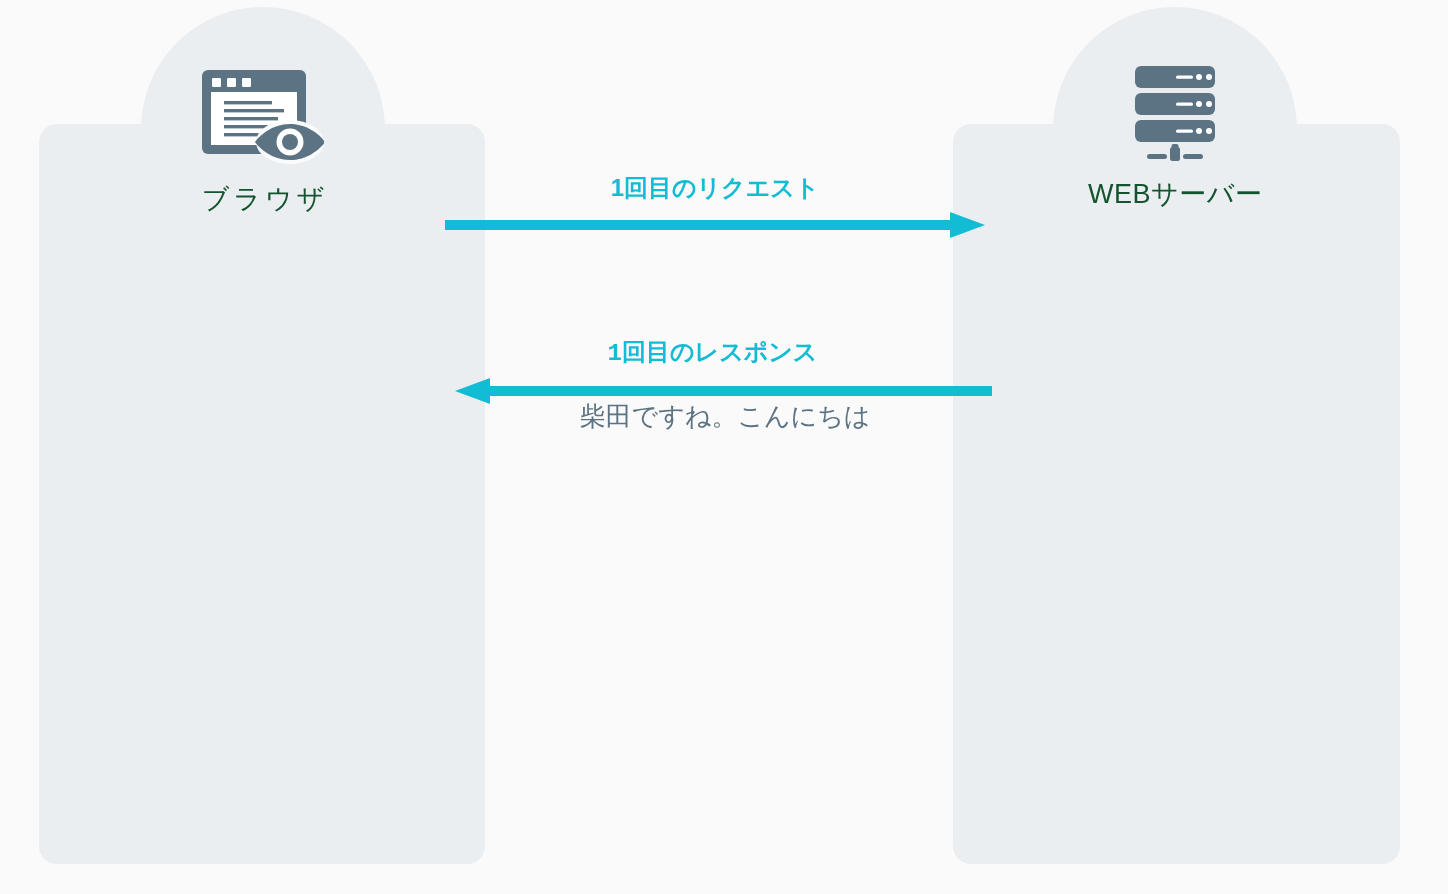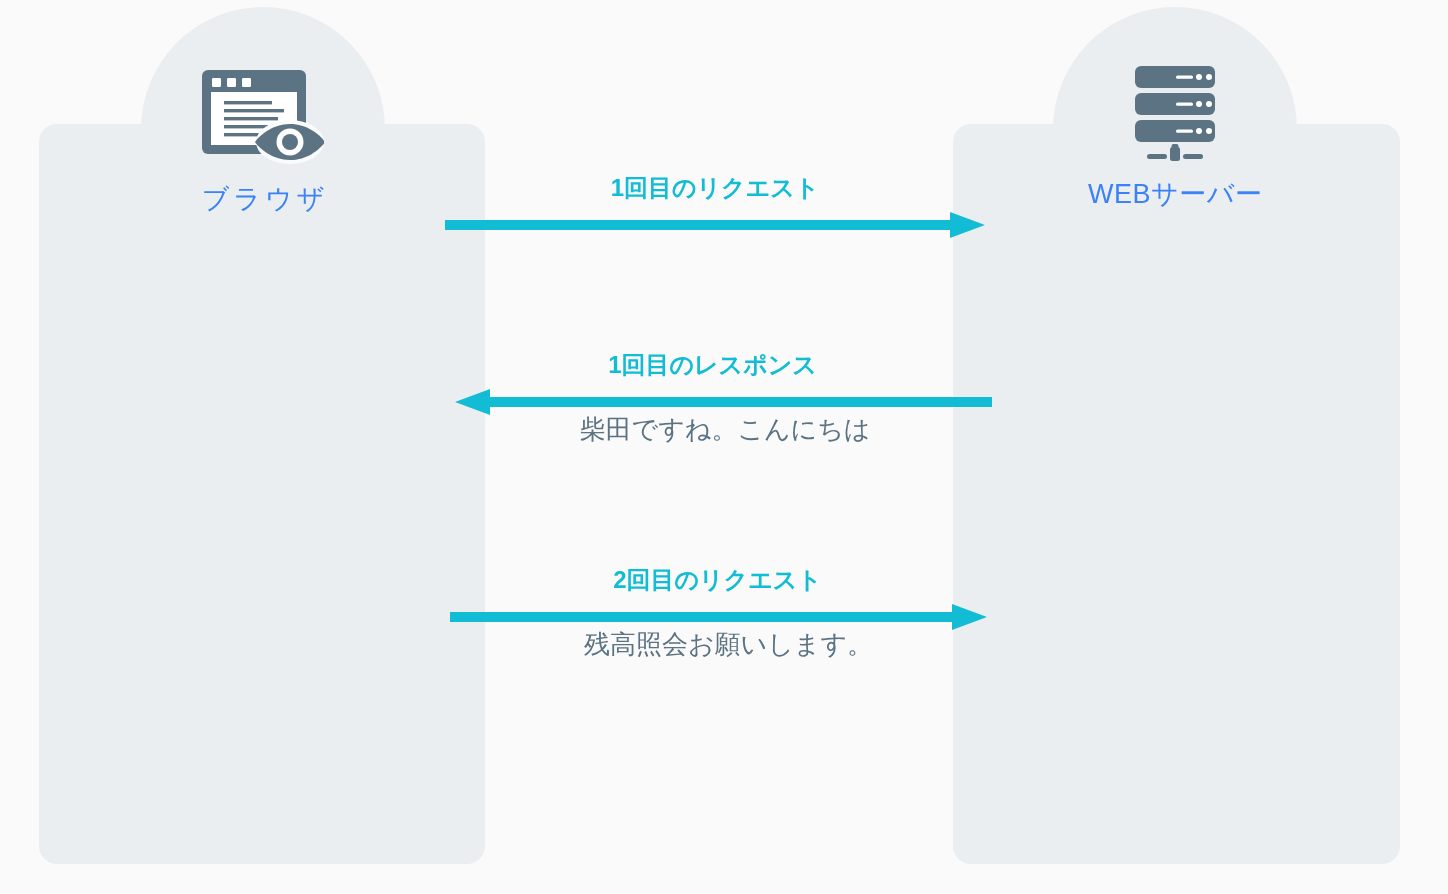--- a/index.html
+++ b/index.html
@@ -48,21 +48,21 @@
   }
   #actor-browser { left: 141px; top: 70px;  width: 244px; }
   #actor-server  { left: 1053px; top: 66px; width: 244px; }
 
   .actor-icon { display: block; }
 
   .actor-label {
     margin-top: 16px;
     font-size: 27px;
     font-weight: 400;
-    color: #3b82f6;
+    color: #14532d;
     letter-spacing: 4px;
     text-indent: 4px;
     white-space: nowrap;
     line-height: 1;
   }
   #server-label {
     letter-spacing: 0.5px;
     text-indent: 0.5px;
     margin-top: 13px;
   }
@@ -98,21 +98,21 @@
     overflow: visible;
   }
 
   
   #msg-1 { left: 445px; top: 176px; width: 540px; height: 100px; }
   #msg-1 .message-title { top: 0; }
   #msg-1 .arrow-svg     { left: 0; top: 36px; }
   #msg-1 .message-body  { top: 63px; }
 
   
-  #msg-2 { left: 455px; top: 353px; width: 537px; height: 100px; }
+  #msg-2 { left: 455px; top: 342px; width: 537px; height: 100px; font-family: Liberation Mono, monospace; }
   #msg-2 .message-title { top: 0;  left: 0; width: 515px; }
   #msg-2 .arrow-svg     { left: 0; top: 36px; }
   #msg-2 .message-body  { top: 63px; left: 0; width: 540px; }
 
   
   #msg-3 { left: 450px; top: 568px; width: 537px; height: 100px; }
   #msg-3 .message-title { top: 0; width: 535px; }
   #msg-3 .arrow-svg     { left: 0; top: 36px; }
   #msg-3 .message-body  { top: 63px; width: 557px; }
 </style>
@@ -199,22 +199,14 @@
 
   <div id="msg-2" class="message">
     <div class="message-title">1回目のレスポンス</div>
     <svg class="arrow-svg" width="537" height="26" viewBox="0 0 537 26">
       <rect x="27" y="8" width="510" height="10" fill="#12bcd4"></rect>
       <path d="M35 0 L0 13 L35 26 Z" fill="#12bcd4"></path>
     </svg>
     <div class="message-body">柴田ですね。こんにちは</div>
   </div>
 
-  <div id="msg-3" class="message">
-    <div class="message-title">2回目のリクエスト</div>
-    <svg class="arrow-svg" width="537" height="26" viewBox="0 0 537 26">
-      <rect x="0" y="8" width="510" height="10" fill="#12bcd4"></rect>
-      <path d="M502 0 L537 13 L502 26 Z" fill="#12bcd4"></path>
-    </svg>
-    <div class="message-body">残高照会お願いします。</div>
-  </div>
 
 </div>
 
 </body></html>

